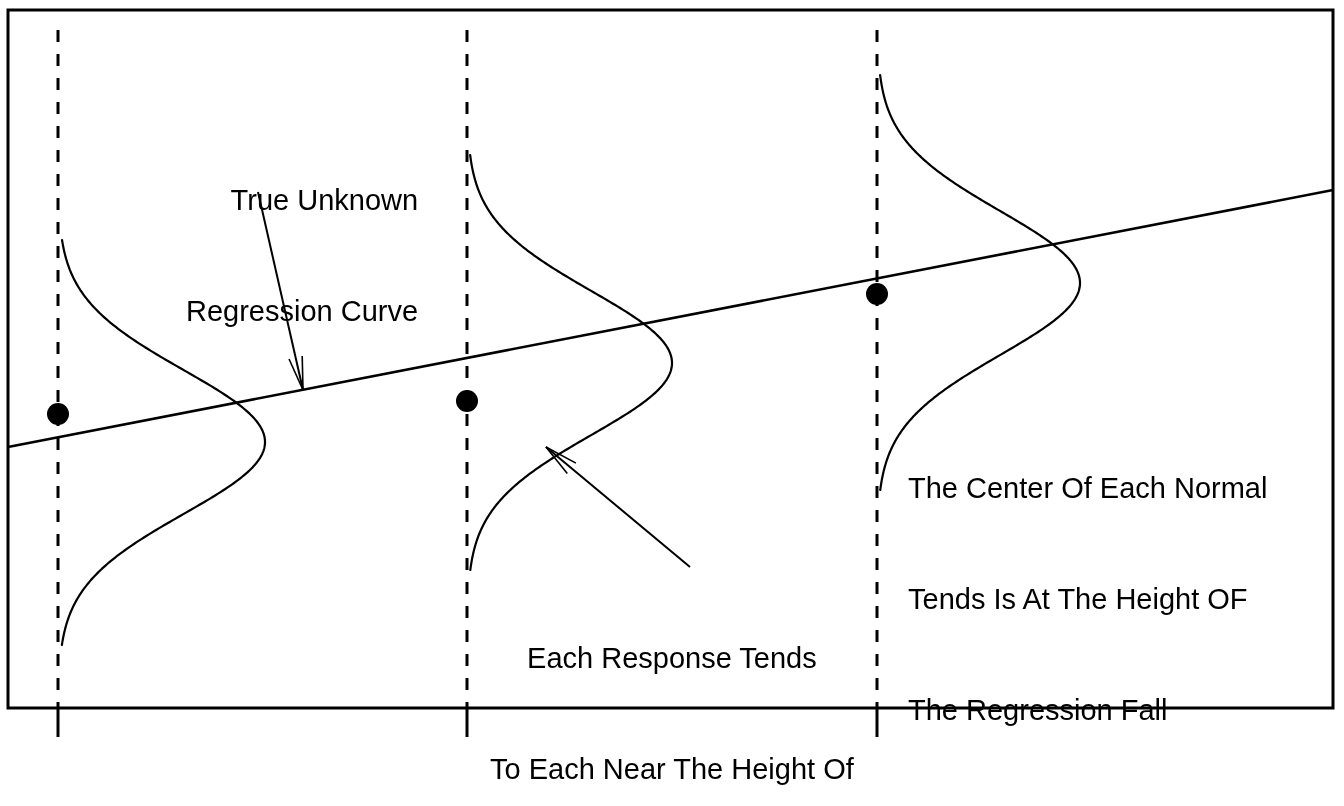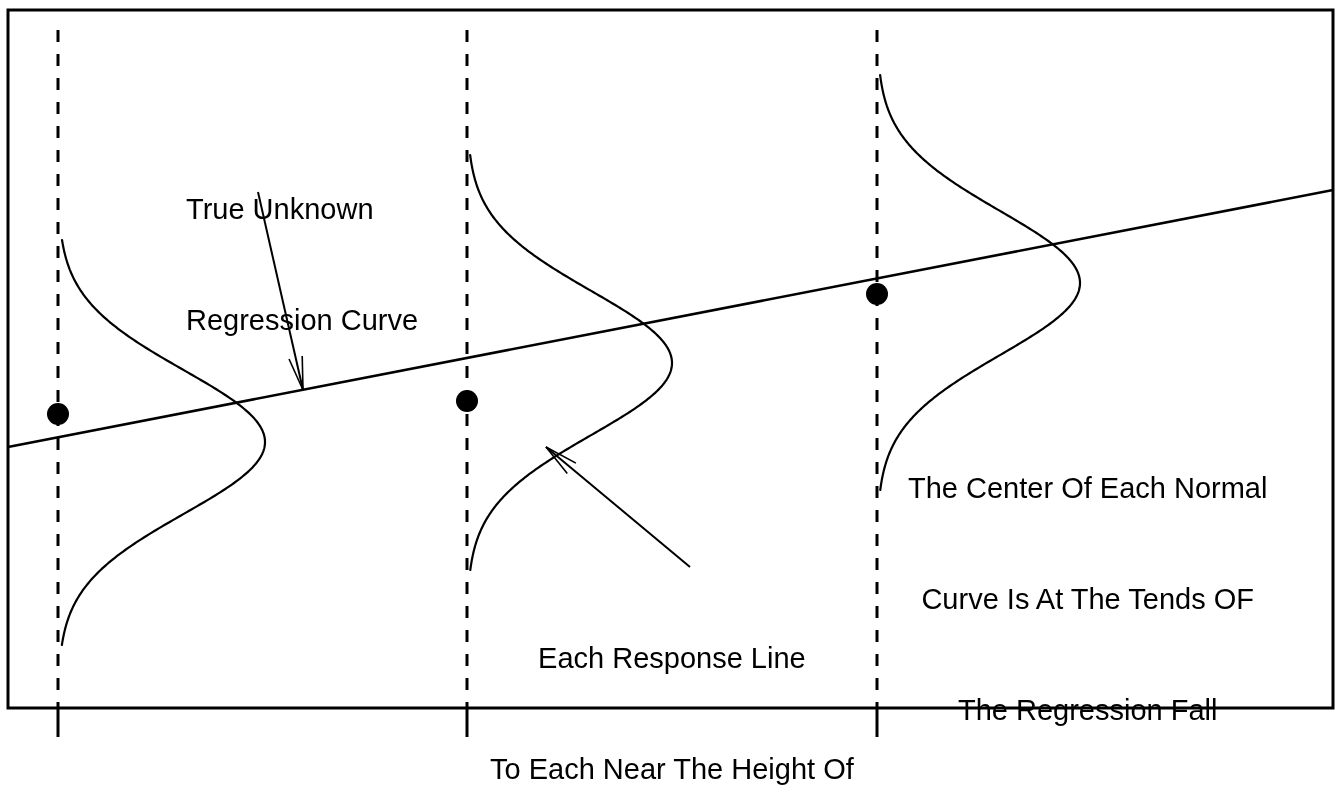--- a/index.html
+++ b/index.html
@@ -30,32 +30,31 @@
     position: absolute;
     font-family: "Liberation Sans", sans-serif;
     font-size: 29px;
     line-height: 37px;
     color: #000000;
     white-space: pre;
     letter-spacing: 0px;
   }
   #annotation-regression-line {
     left: 186px;
-    top: 117px;
-    text-align: left;
+    top: 108px;
+    text-align: right;
   }
   #annotation-response-height {
     left: 490px;
     top: 566px;
     text-align: center;
   }
   #annotation-curve-center {
     left: 908px;
     top: 396px;
-    text-align: center;
   }
   .axis-tick-label {
     position: absolute;
     font-family: "Liberation Sans", sans-serif;
     font-size: 33px;
     font-weight: bold;
     color: #000000;
     white-space: pre;
   }
   #tick-label-x1 { left: 44px; top: 756px; }
@@ -110,28 +109,28 @@
         <line x1="877" y1="708" x2="877" y2="737" stroke="#000000" stroke-width="3"></line>
       </g>
   </svg>
 
   <div class="annotation-text" id="annotation-regression-line">
     <div>True Unknown</div>
     <div>Regression Curve</div>
   </div>
 
   <div class="annotation-text" id="annotation-response-height">
-    <div>Each Response Line</div>
+    <div>Each Response Tends</div>
     <div>To Each Near The Height Of</div>
     
   </div>
 
   <div class="annotation-text" id="annotation-curve-center">
     <div>The Center Of Each Normal</div>
-    <div>Curve Is At The Tends OF</div>
+    <div>Tends Is At The Height OF</div>
     <div>The Regression Fall</div>
   </div>
 
   <div class="axis-tick-label" id="tick-label-x1">
     <span>x</span>
   </div>
   <div class="axis-tick-label" id="tick-label-x2">
     <span>x</span>
   </div>
   <div class="axis-tick-label" id="tick-label-x3">

